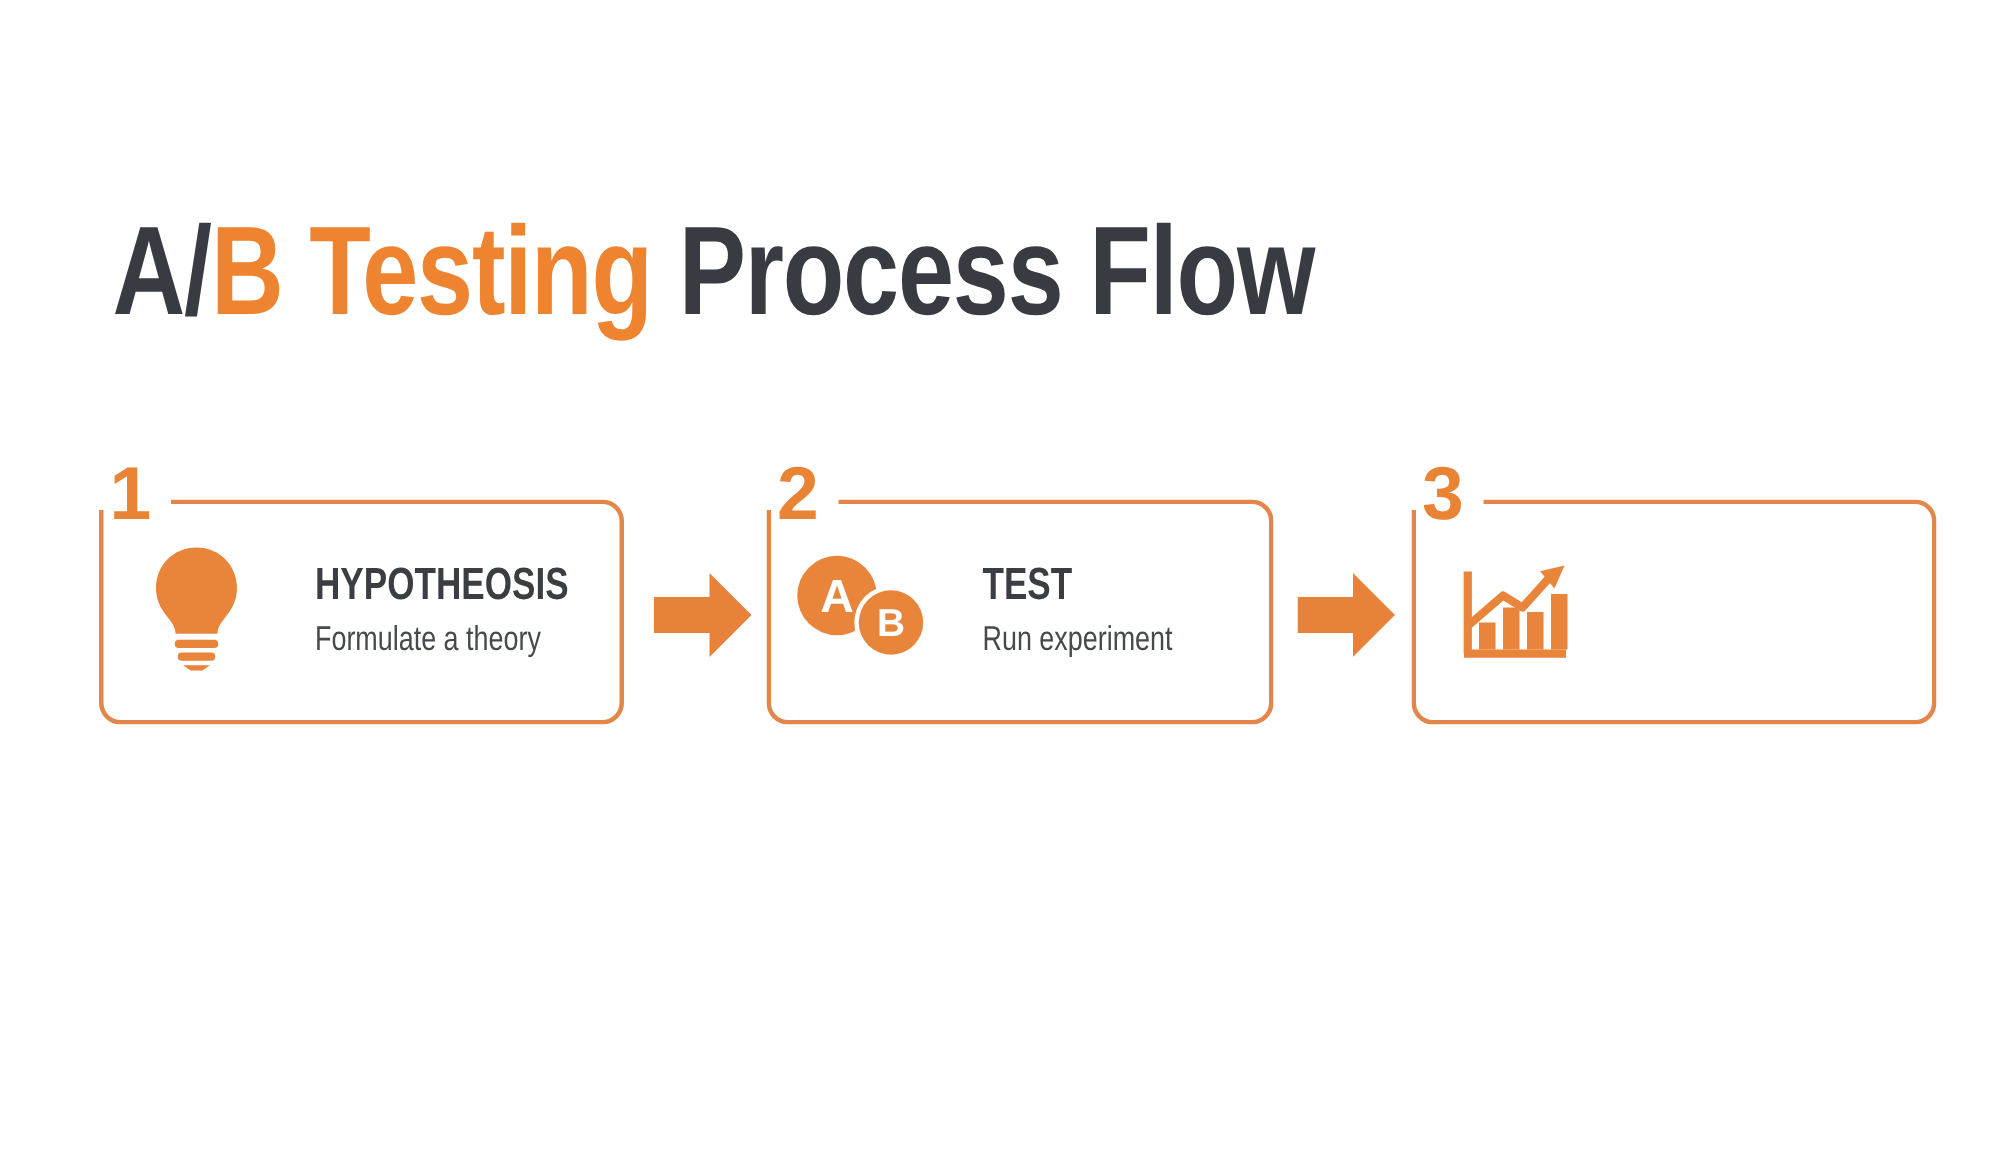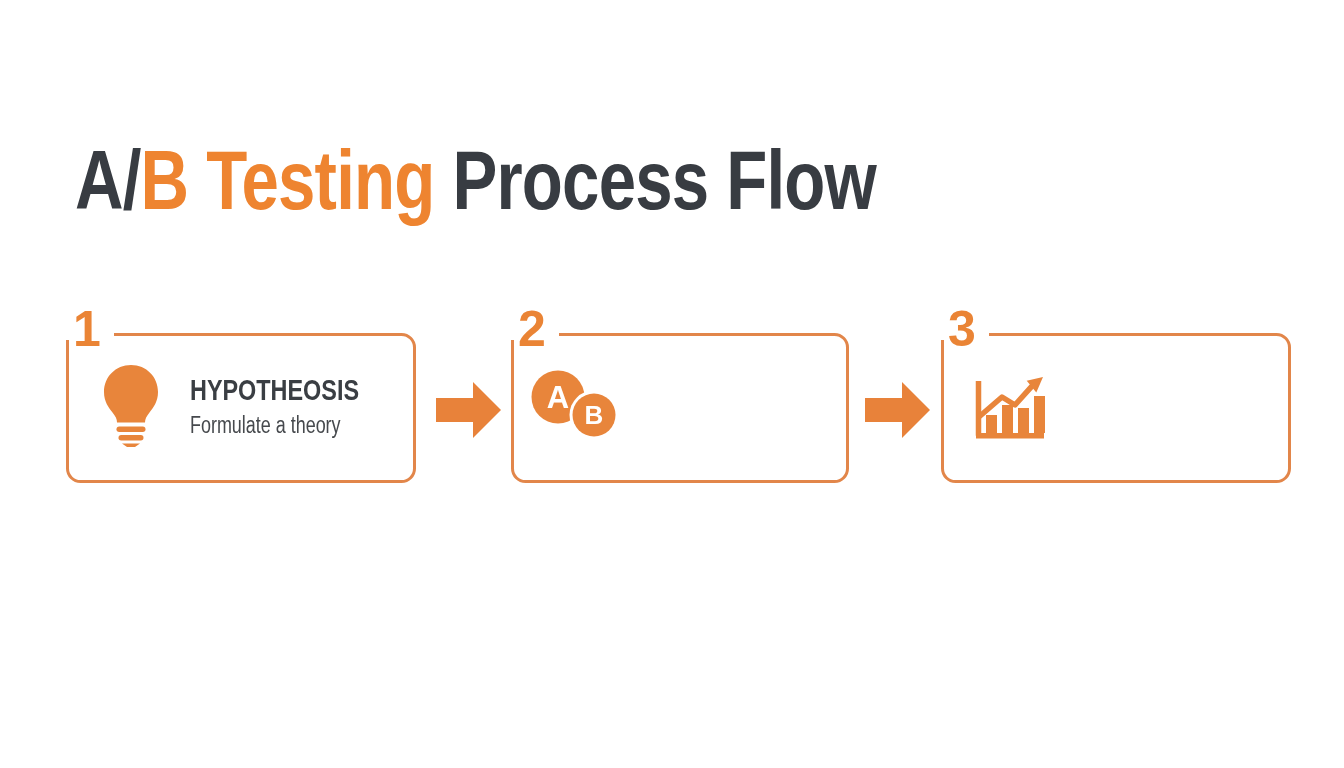--- a/index.html
+++ b/index.html
@@ -77,21 +77,21 @@
     flex:0 0 78px;
     width:78px;
     display:flex;
     justify-content:center;
     align-items:center;
   }
   .icon-wrap svg{overflow:visible;}
   .icon-fill{fill:#e8853b;}
   .icon-stroke{fill:none;stroke:#e8853b;}
 
-  .step-text{display:flex;flex-direction:column;}
+  .step-text{display:flex;flex-direction:column;margin-left:20px;}
   .step-title{
     font-size:30px;
     font-weight:bold;
     line-height:1.05;
     color:#3a3e43;
     white-space:nowrap;
     transform:scaleX(0.78);
     transform-origin:left center;
   }
   .step-subtitle{
@@ -163,20 +163,24 @@
     <div class="step-number">2</div>
     <div class="card-body">
       <div class="icon-wrap">
         <svg width="92" height="72" viewBox="0 0 92 72">
           <circle class="icon-fill" cx="28" cy="27" r="26.5"></circle>
           <circle cx="64" cy="45" r="24.5" fill="#ffffff"></circle>
           <circle class="icon-fill" cx="64" cy="45" r="21.5"></circle>
           <text class="ab-letter" x="28" y="38" font-size="31">A</text>
           <text class="ab-letter" x="64" y="54" font-size="26">B</text>
         </svg>
+      </div>
+      <div class="step-text">
+        <div class="step-title">TEST</div>
+        <div class="step-subtitle">Run experiment</div>
       </div>
     </div>
   </div>
 
   <div class="flow-arrow" id="arrow-2">
     <svg width="65" height="58" viewBox="0 0 65 58">
       <path d="M 0,17 H 37 V 1 L 65,29 L 37,57 V 41 H 0 Z"></path>
     </svg>
   </div>
 

